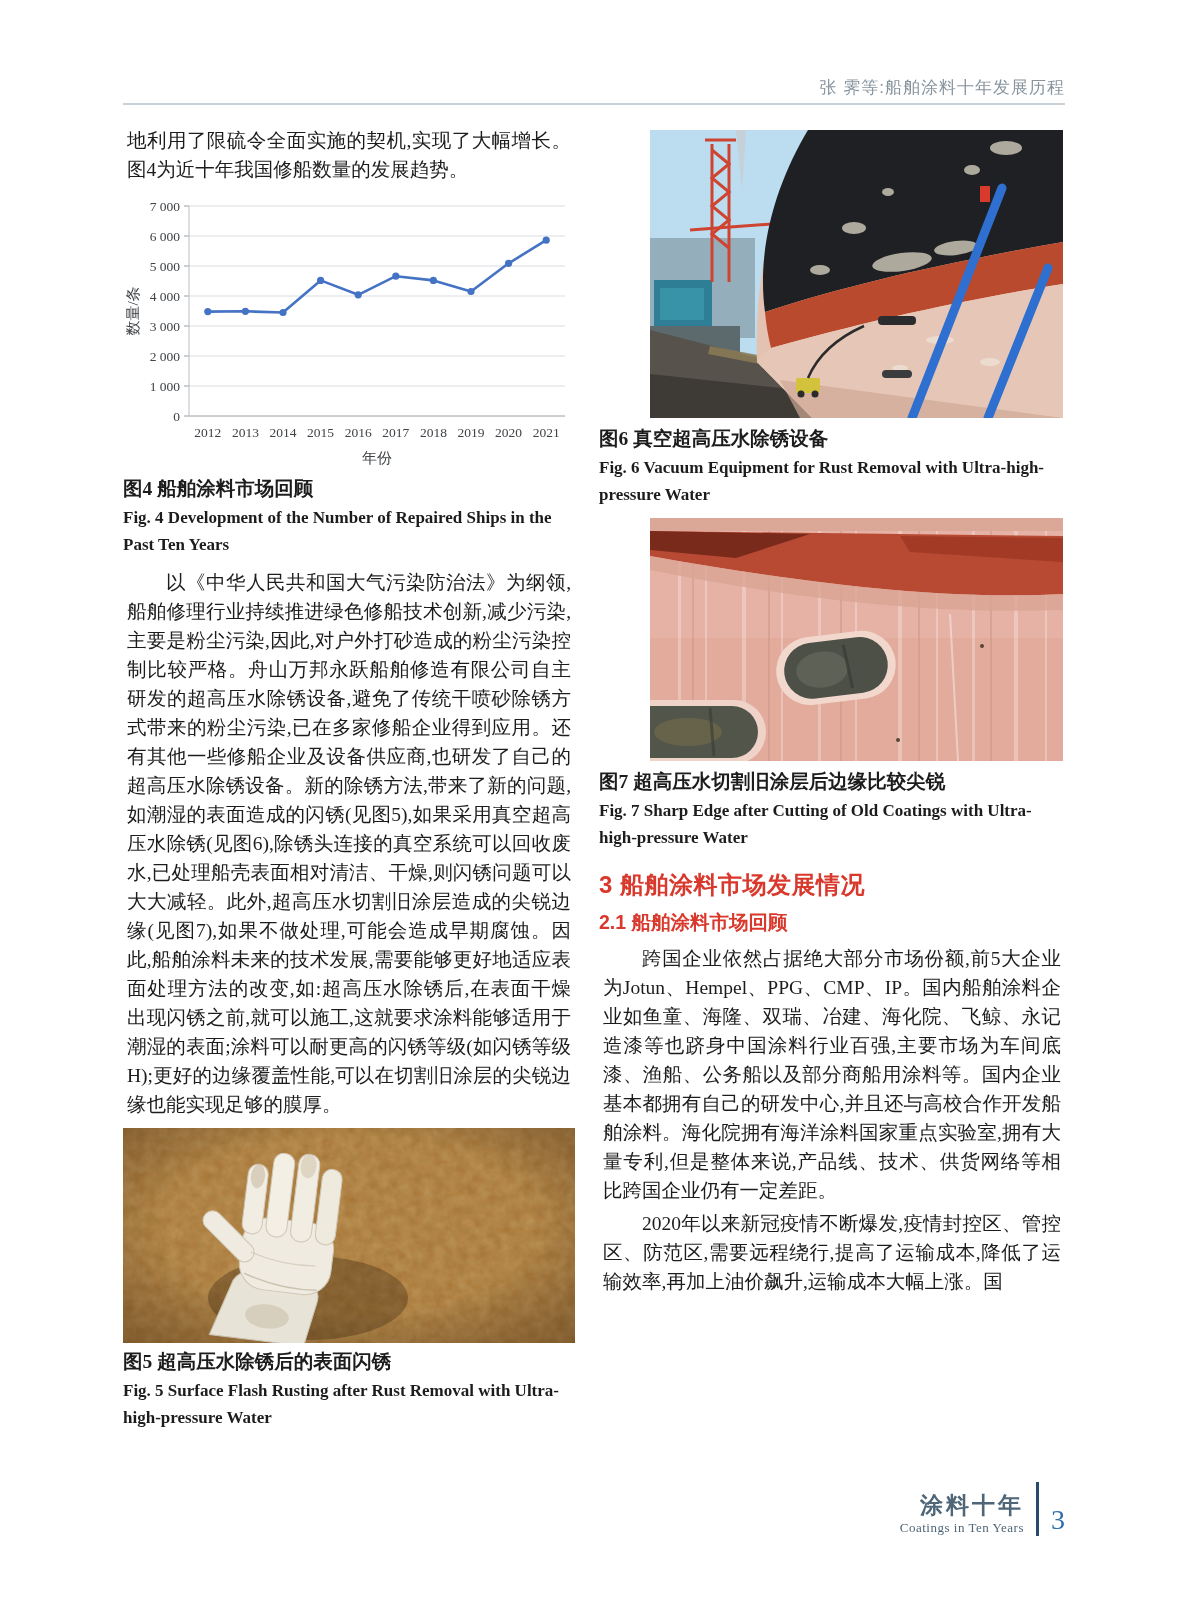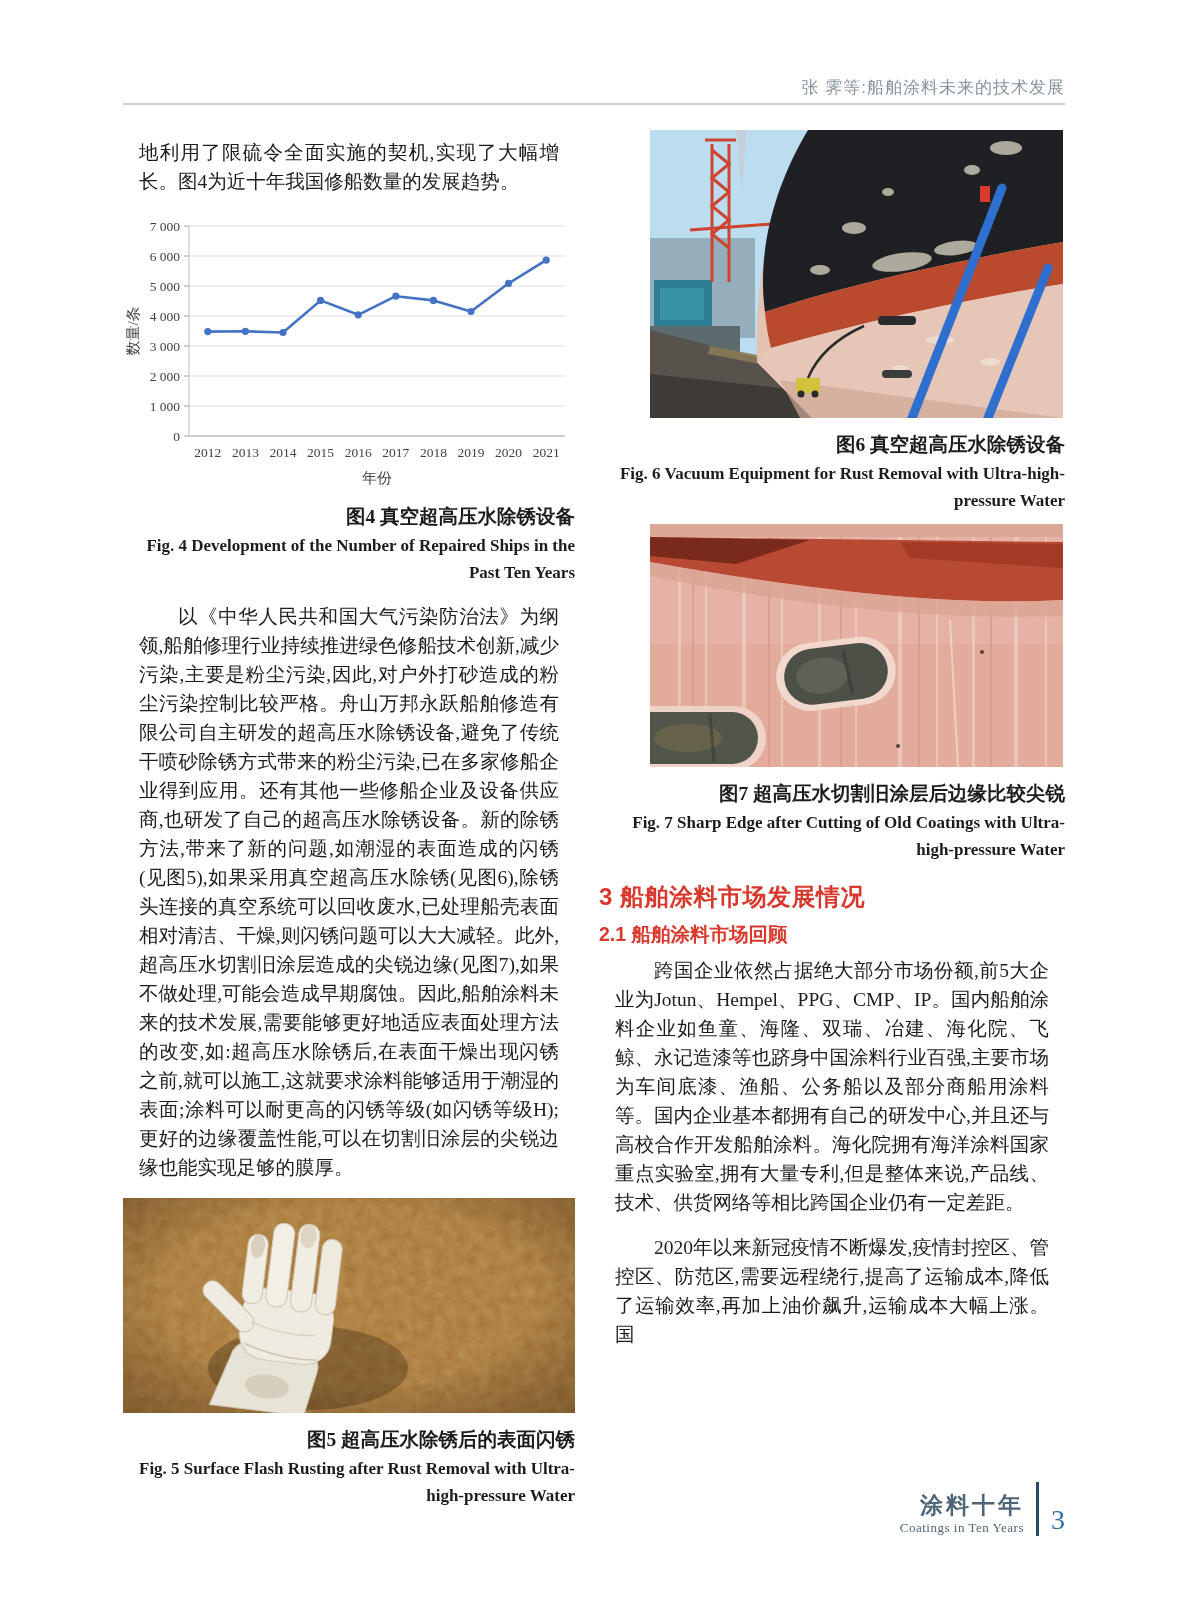--- a/index.html
+++ b/index.html
@@ -23,32 +23,32 @@
     border-top:2px solid #c9d1d6;
   }
   
   .columns{
     position:absolute;top:122px;left:123px;width:942px;
     display:flex;gap:24px;
   }
   .col-left{width:452px;flex:0 0 452px;}
   .col-right{width:466px;flex:0 0 466px;}
   .body-text{
-    margin:16px;
+    margin:4px;
     font-size:19.5px;line-height:29px;
     text-align:justify;
     text-indent:2em;
   }
   .body-text.no-indent{text-indent:0;}
   .col-right .body-text{margin-top:0;}
   
   .chart-wrap{width:452px;height:278px;margin-top:8px;}
   .chart-wrap svg{width:452px;height:278px;display:block;}
   
-  .caption{margin:12px auto 10px auto;text-align:right;}
+  .caption{margin:4px auto 10px auto;text-align:left;}
   .caption-cn{
     font-size:19.5px;font-weight:bold;line-height:30px;
     font-family:"Liberation Serif","DejaVu Serif",serif;
   }
   .caption-en{
     font-size:17px;font-weight:bold;line-height:27px;
     font-family:"Liberation Serif","DejaVu Serif",serif;
   }
   
   .photo{display:block;}
@@ -87,21 +87,21 @@
     font-size:28px;color:var(--page-number-blue,#2f6ea8);
     font-family:"Liberation Serif","DejaVu Serif",serif;
   }
 </style>
 </head>
 <body>
 
 <div class="page">
 
   <div class="header">
-    <span>张  霁等:船舶涂料未来的技术发展</span>
+    <span>张  霁等:船舶涂料十年发展历程</span>
   </div>
   <div class="header-rule"></div>
 
   <div class="columns">
 
     <div class="col col-left">
 
       <p class="body-text no-indent">地利用了限硫令全面实施的契机,实现了大幅增长。图4为近十年我国修船数量的发展趋势。</p>
 
       <div class="chart-wrap">
@@ -151,21 +151,21 @@
             <circle cx="310.4" cy="88.4" r="3.6" fill="#4472c4"></circle>
             <circle cx="348" cy="99.5" r="3.6" fill="#4472c4"></circle>
             <circle cx="385.6" cy="71.30000000000001" r="3.6" fill="#4472c4"></circle>
             <circle cx="423.2" cy="48.19999999999999" r="3.6" fill="#4472c4"></circle>
             <text x="15" y="119" text-anchor="middle" font-size="15" fill="#3f4347" font-family="&quot;Liberation Serif&quot;,&quot;DejaVu Serif&quot;,serif" transform="rotate(-90 15 119)">数量/条</text>
             <text x="254" y="271" text-anchor="middle" font-size="15" fill="#3f4347" font-family="&quot;Liberation Serif&quot;,&quot;DejaVu Serif&quot;,serif">年份</text>
           </svg>
       </div>
 
       <div class="caption">
-        <div class="caption-cn">图4  真空超高压水除锈设备</div>
+        <div class="caption-cn">图4  船舶涂料市场回顾</div>
         <div class="caption-en">Fig. 4  Development of the Number of Repaired Ships in the Past Ten Years</div>
       </div>
 
       <p class="body-text">以《中华人民共和国大气污染防治法》为纲领,船舶修理行业持续推进绿色修船技术创新,减少污染,主要是粉尘污染,因此,对户外打砂造成的粉尘污染控制比较严格。舟山万邦永跃船舶修造有限公司自主研发的超高压水除锈设备,避免了传统干喷砂除锈方式带来的粉尘污染,已在多家修船企业得到应用。还有其他一些修船企业及设备供应商,也研发了自己的超高压水除锈设备。新的除锈方法,带来了新的问题,如潮湿的表面造成的闪锈(见图5),如果采用真空超高压水除锈(见图6),除锈头连接的真空系统可以回收废水,已处理船壳表面相对清洁、干燥,则闪锈问题可以大大减轻。此外,超高压水切割旧涂层造成的尖锐边缘(见图7),如果不做处理,可能会造成早期腐蚀。因此,船舶涂料未来的技术发展,需要能够更好地适应表面处理方法的改变,如:超高压水除锈后,在表面干燥出现闪锈之前,就可以施工,这就要求涂料能够适用于潮湿的表面;涂料可以耐更高的闪锈等级(如闪锈等级H);更好的边缘覆盖性能,可以在切割旧涂层的尖锐边缘也能实现足够的膜厚。</p>
 
       <div class="photo fig5">
         <svg viewBox="0 0 452 215" width="452" height="215">
           <defs>
             <filter id="rustDark" x="0" y="0" width="100%" height="100%">
               <feTurbulence type="fractalNoise" baseFrequency="0.16" numOctaves="4" seed="7"></feTurbulence>

